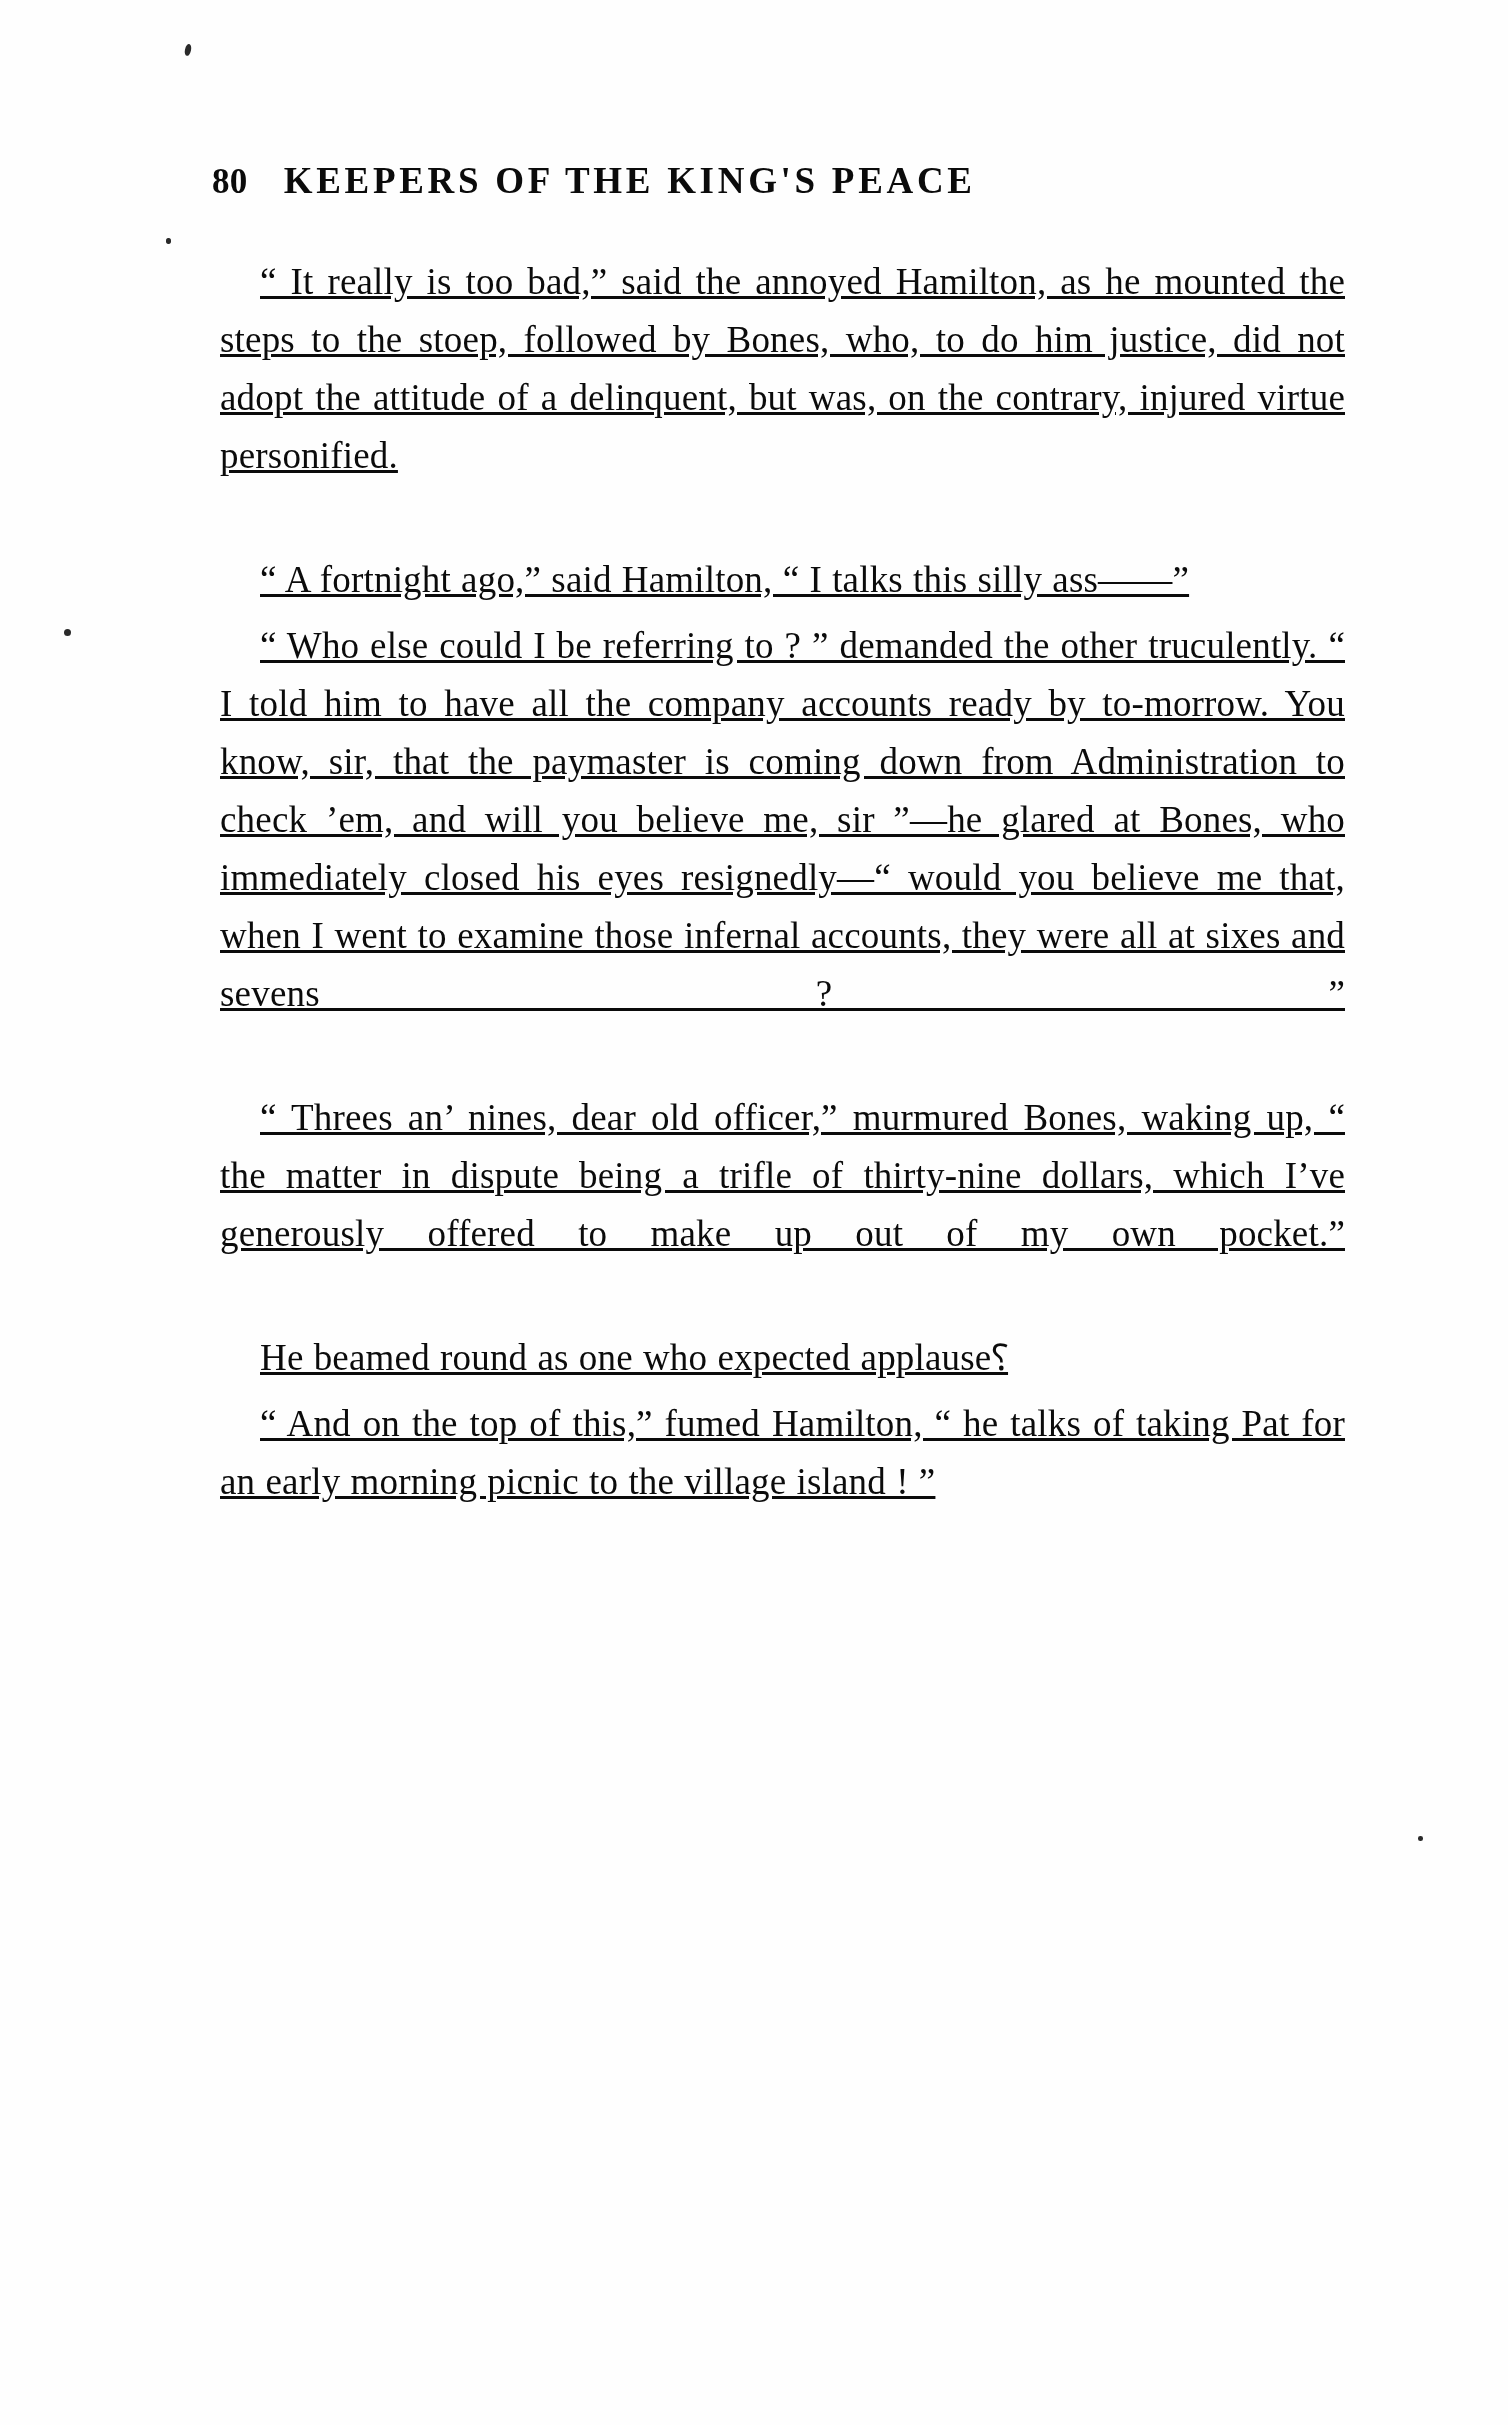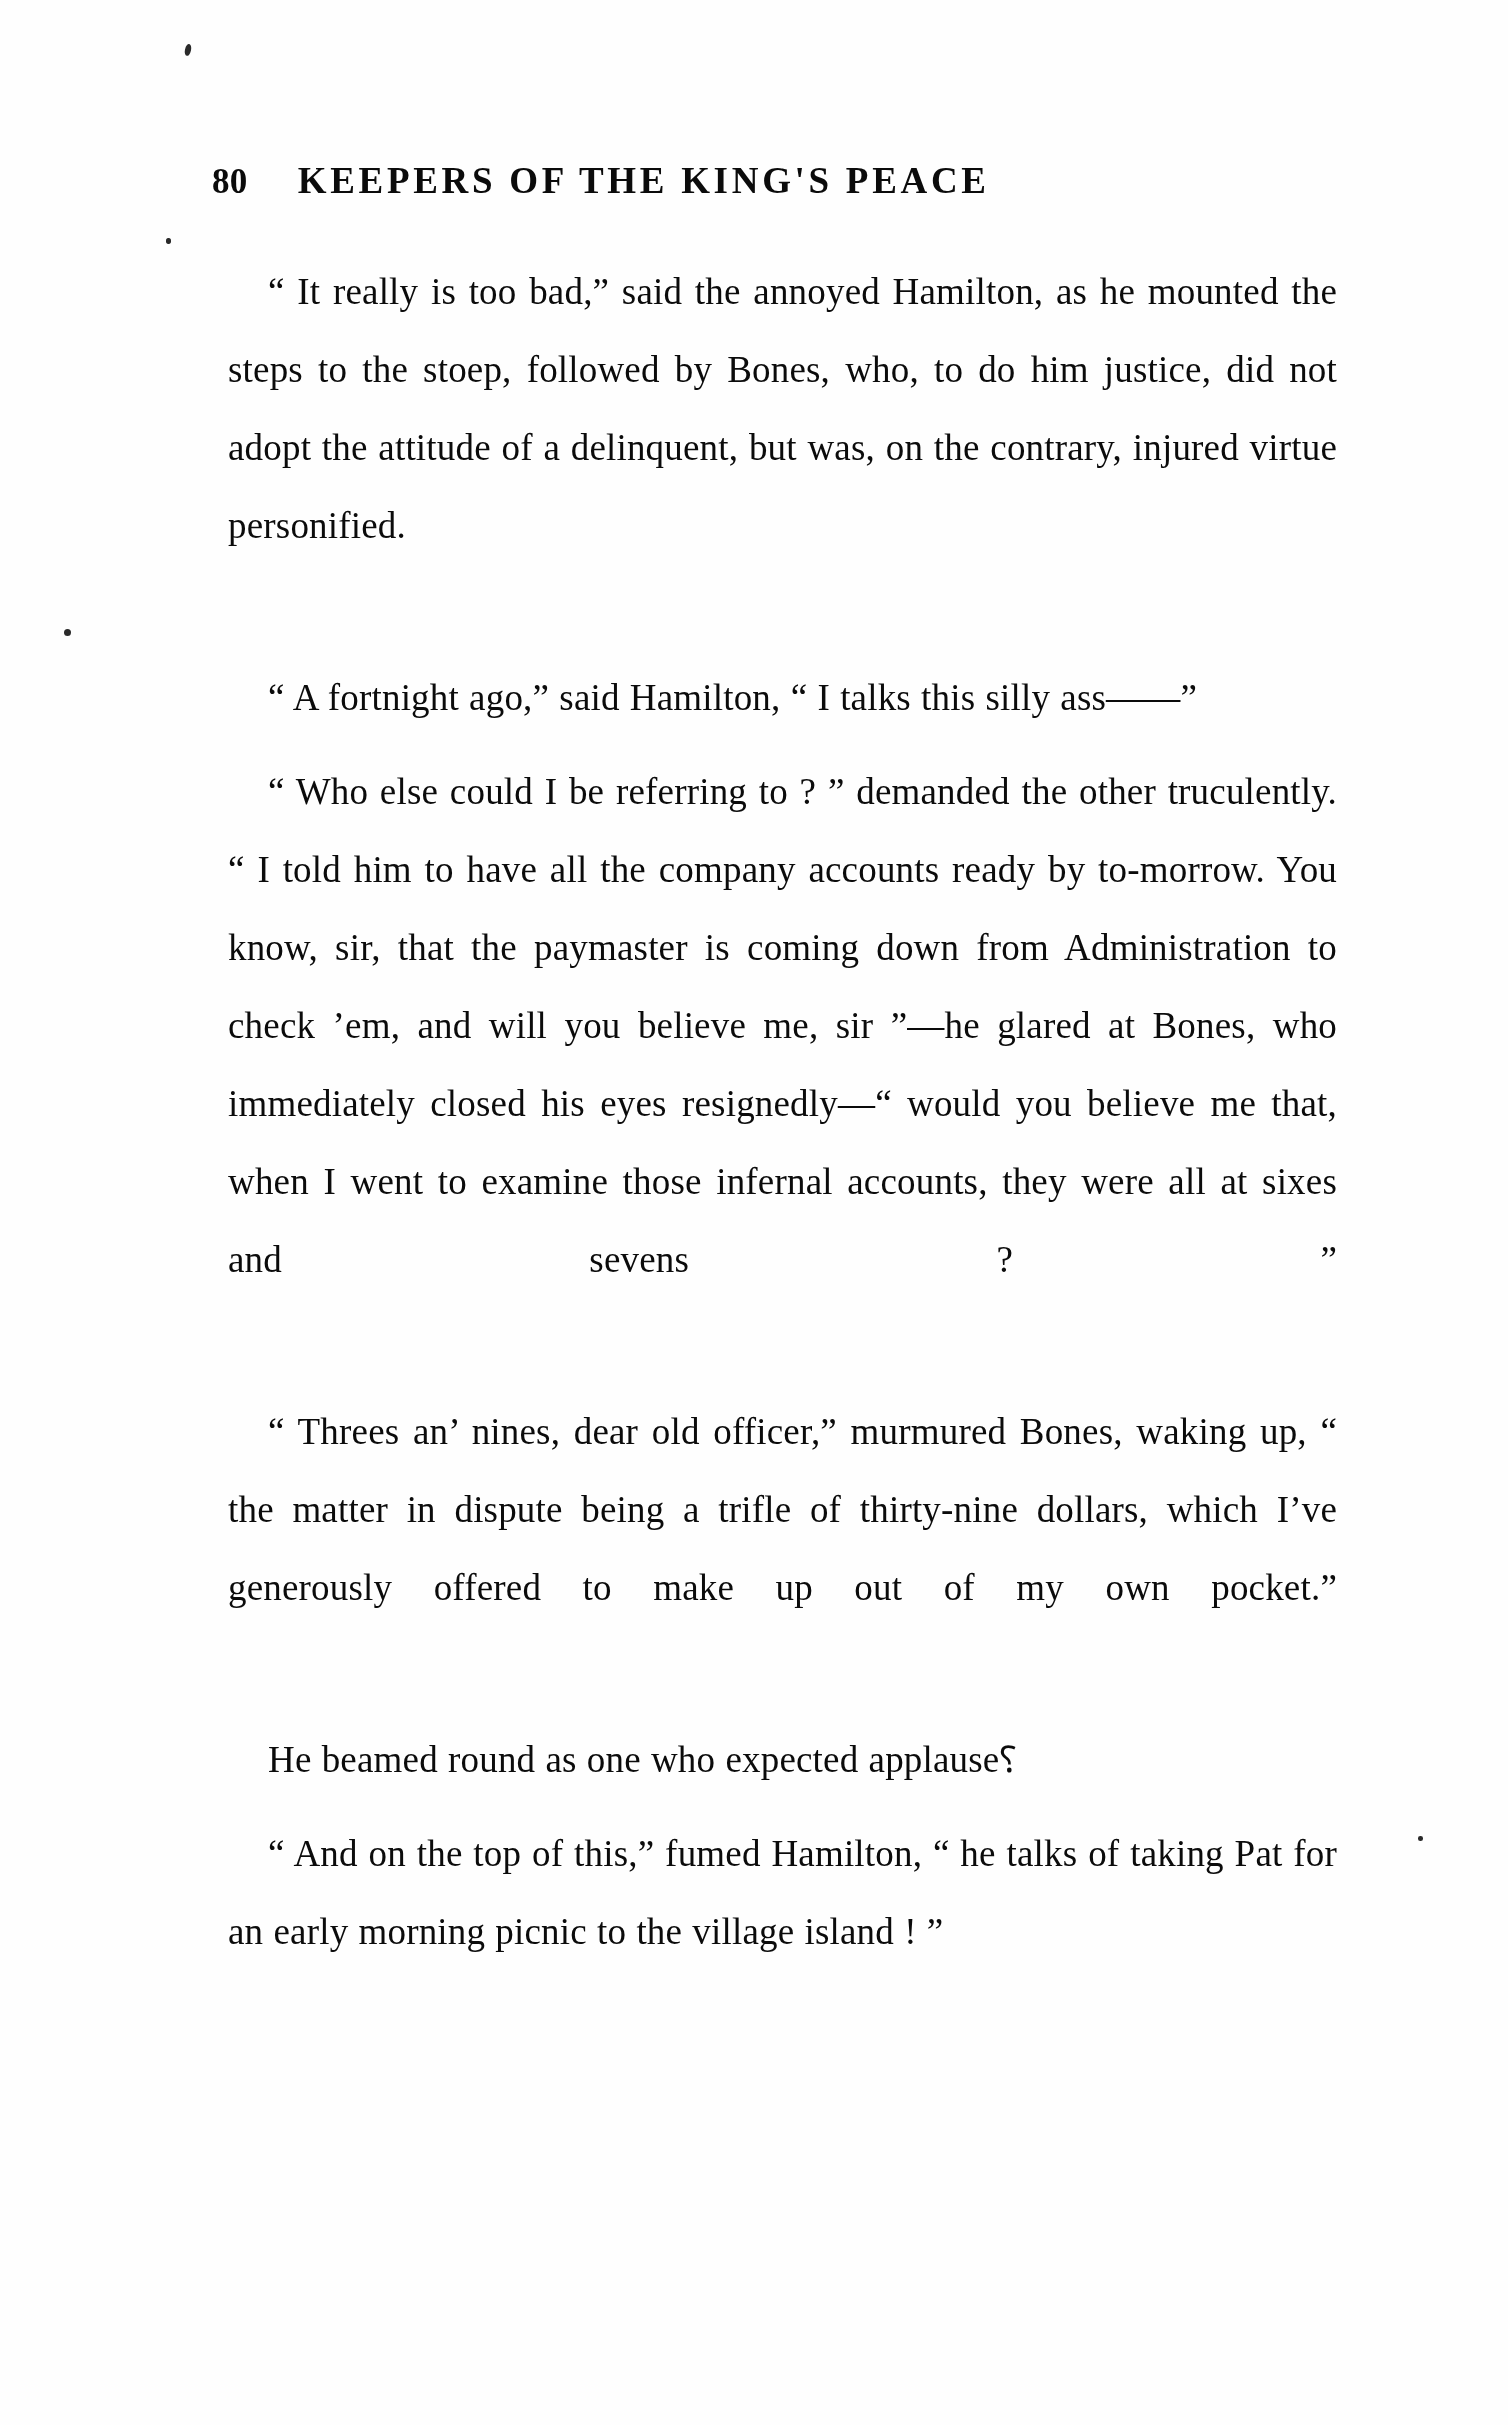--- a/index.html
+++ b/index.html
@@ -45,39 +45,40 @@
     align-items: baseline;
     font-weight: bold;
     letter-spacing: 0.06em;
     font-size: 37px;
     margin-bottom: 51px;
     white-space: nowrap;
   }
   .page-number {
     font-size: 35px;
     font-weight: bold;
-    margin-right: 50px;
+    margin-right: 36px;
     letter-spacing: 0.01em;
   }
   .running-head {
     font-size: 37px;
     font-weight: bold;
     letter-spacing: 0.10em;
   }
 
   p.para {
-    margin: 16px;
+    margin: 8px;
     font-size: 37px;
-    line-height: 78px;
+    line-height: 58px;
     text-align: justify;
     text-justify: inter-word;
     -webkit-hyphens: none;
     hyphens: none;
     letter-spacing: 0.005em;
     word-spacing: 0.02em;
+    text-decoration: underline;
   }
   p.para.indent { text-indent: 40px; }
 
   
   p.para::after {
     content: "";
     display: inline-block;
     width: 100%;
   }
   p.para.noexp::after { display: none; }

